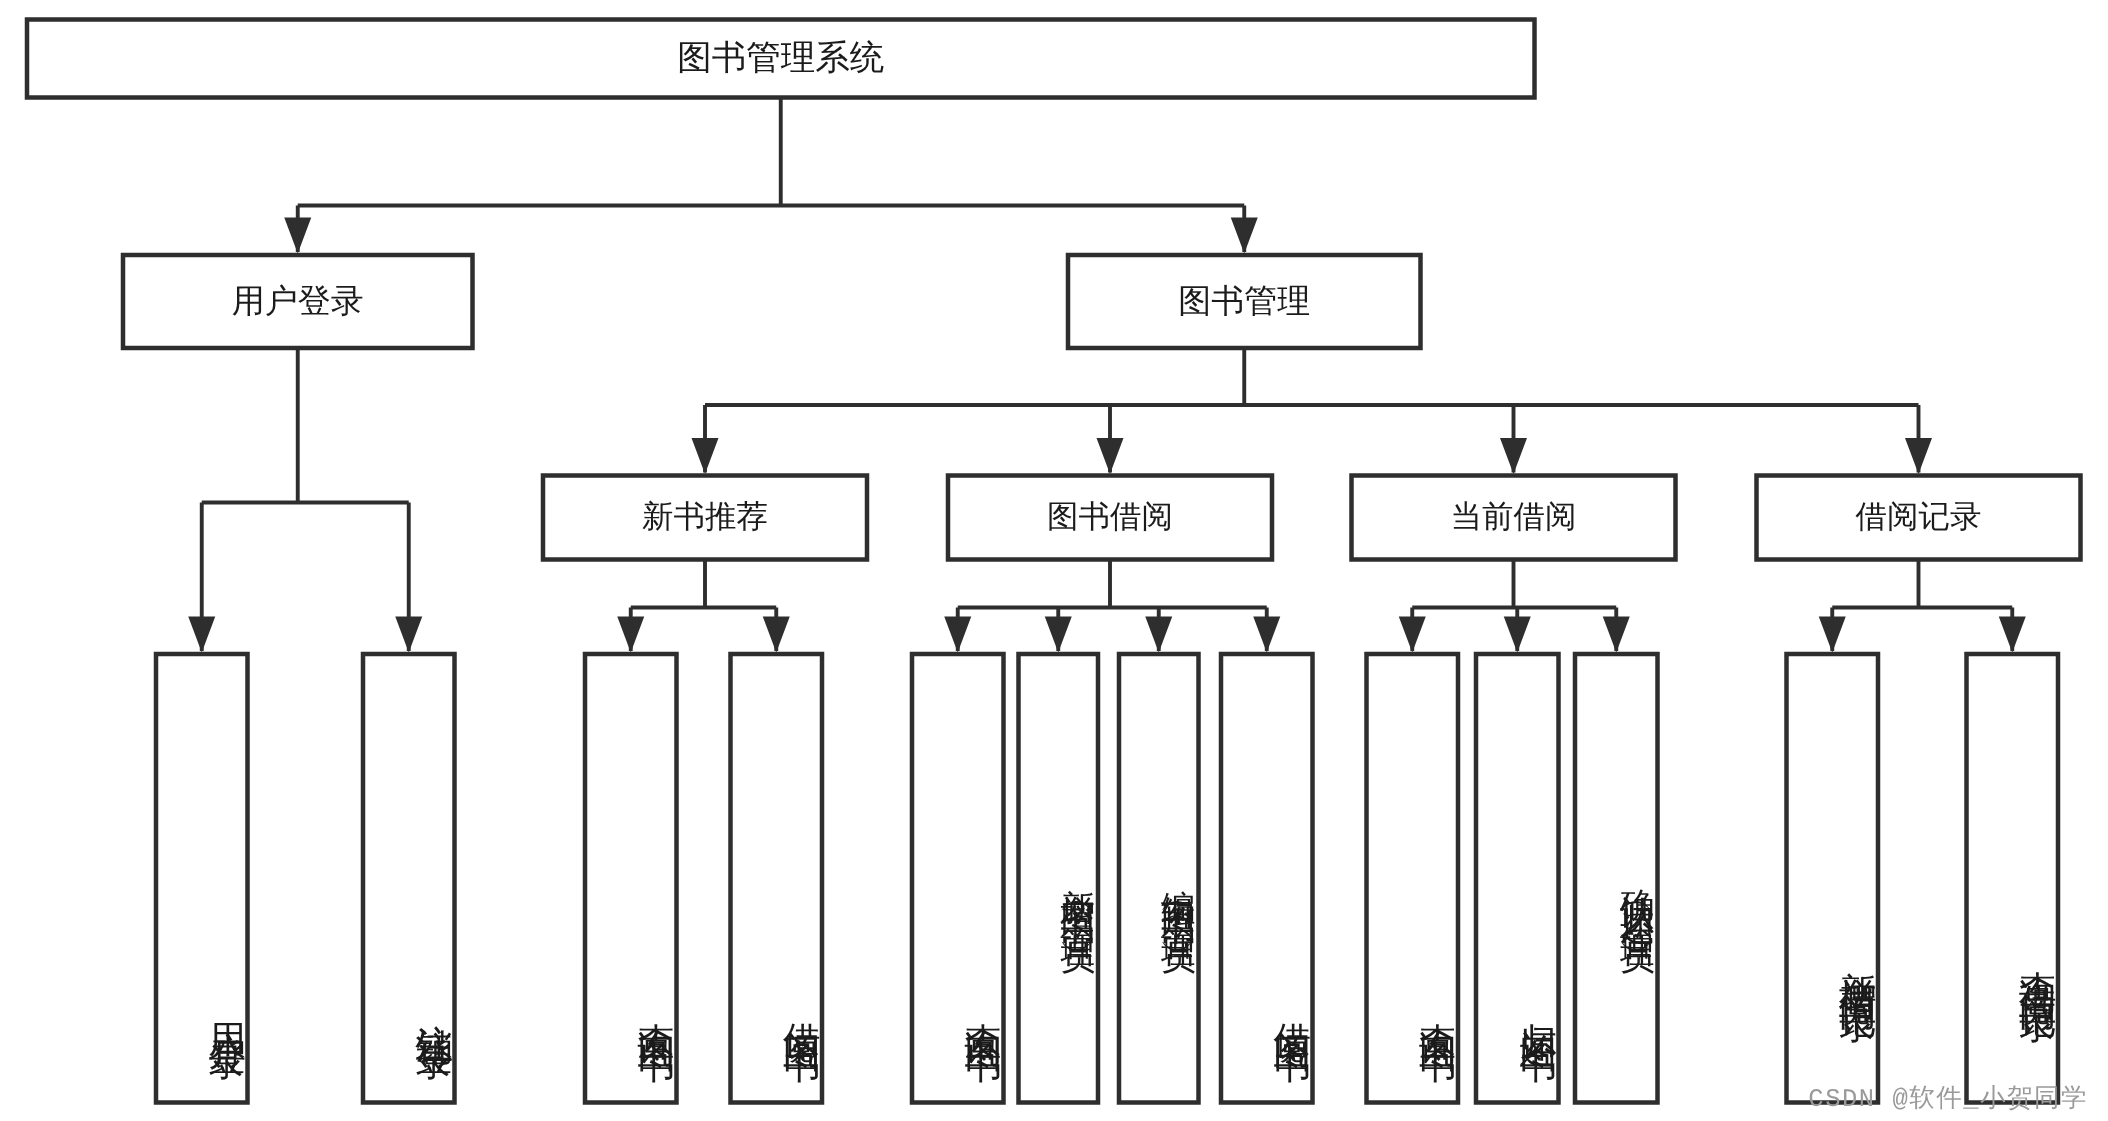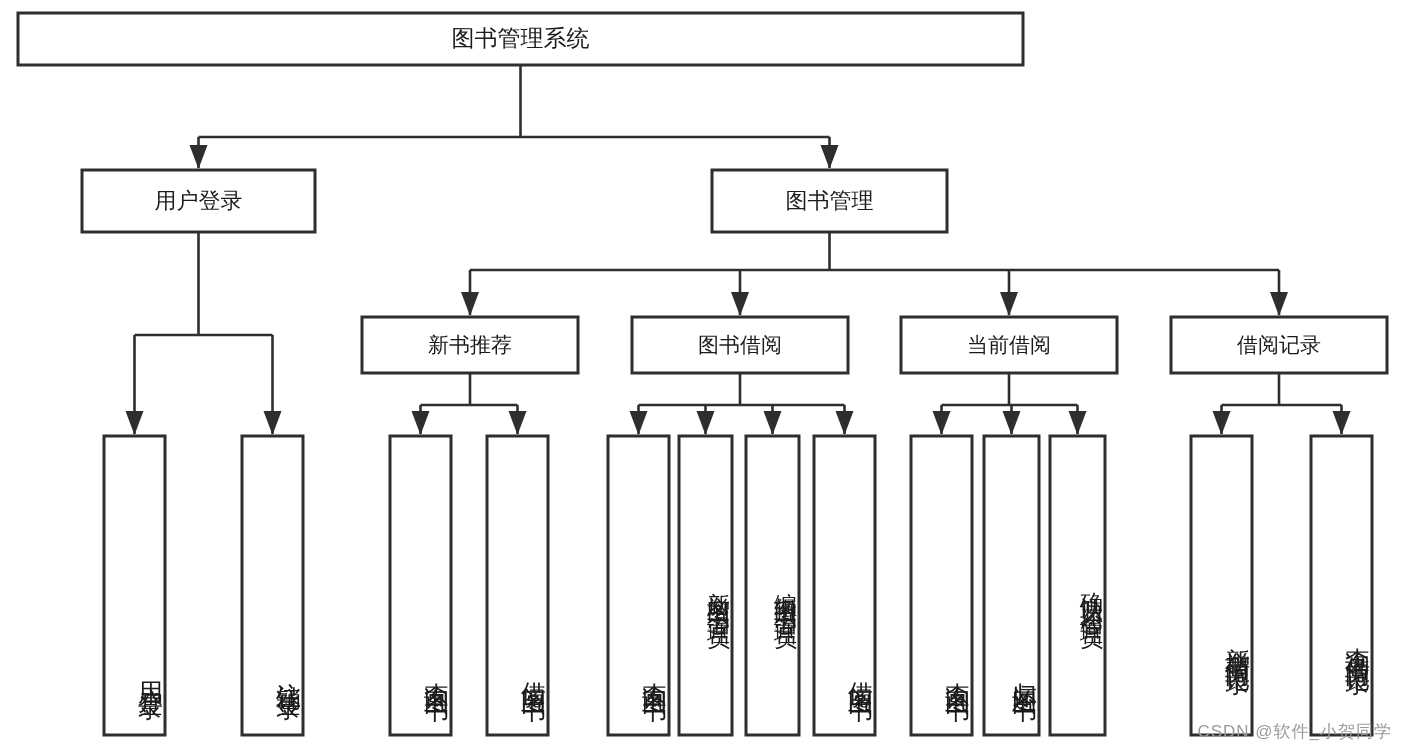--- a/index.html
+++ b/index.html
@@ -36,21 +36,21 @@
     line-height:1.18;
     letter-spacing:5px;
     color:#1b1b1b;
     white-space:nowrap;
     pointer-events:none;
   }
 
   .watermark{
     position:absolute;
     right:6px;bottom:4px;
-    font-family:Liberation Sans, sans-serif;
+    font-family:Liberation Mono, monospace;
     font-size:17px;
     color:#9a9a9a;
     letter-spacing:1px;
     white-space:nowrap;
   }
 </style>
 </head>
 <body>
 
 <div id="diagram-root">

